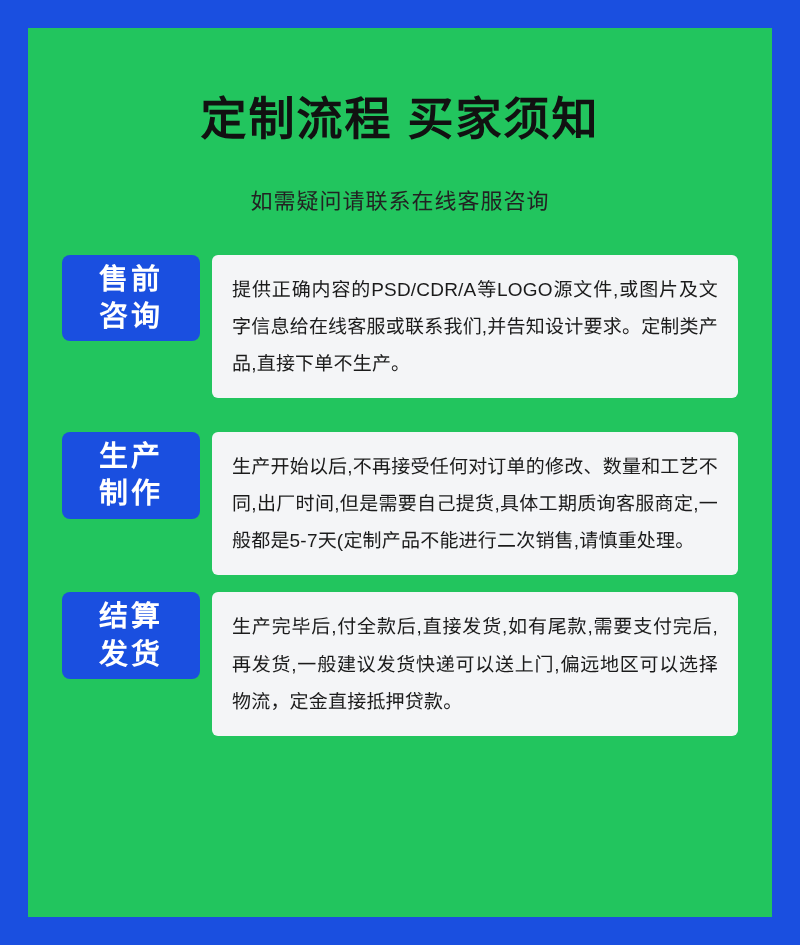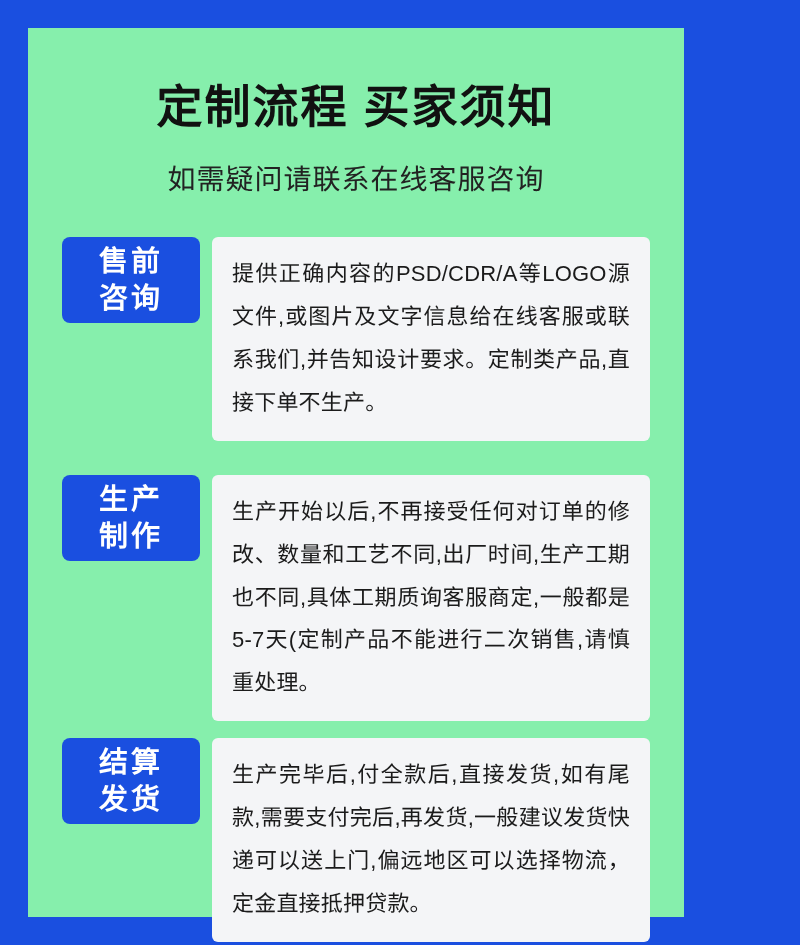--- a/index.html
+++ b/index.html
@@ -16,42 +16,42 @@
   }
   .page {
     position: relative;
     width: 800px;
     height: 945px;
     background: #1A4FE0;
     box-sizing: border-box;
     padding: 28px 28px;
   }
   .card {
-    background: #86efac;
-    width: 656px;
+    background: #22c55e;
+    width: 744px;
     height: 889px;
     box-sizing: border-box;
-    padding: 38px 34px 30px 34px;
+    padding: 50px 34px 30px 34px;
   }
   .header {
     text-align: center;
   }
   .title {
     font-size: 46px;
     font-weight: bold;
     color: #111111;
     letter-spacing: 2px;
     line-height: 1.2;
     margin: 0;
     padding: 14px 0 0 0;
   }
   .subtitle {
-    font-size: 28px;
+    font-size: 22px;
     color: #222222;
-    margin: 0;
+    margin: 14px;
     padding: 22px 0 0 0;
     letter-spacing: 1px;
   }
   .steps {
     margin-top: 40px;
     display: flex;
     flex-direction: column;
     gap: 17px;
   }
   .step-row {
@@ -80,21 +80,21 @@
   }
   .step-body {
     flex: 1 1 auto;
     background: #F4F5F7;
     border-radius: 6px;
     padding: 16px 20px 16px 20px;
     display: flex;
     align-items: center;
   }
   .step-text {
-    font-size: 22px;
+    font-size: 19px;
     color: #1b1b1b;
     line-height: 1.95;
     letter-spacing: 0.2px;
     text-align: justify;
   }
 </style>
 </head>
 <body>
 
 <div class="page">
@@ -120,21 +120,21 @@
       <div class="step-row">
       </div>
 
 
       <div class="step-row">
         <div class="step-label">
           <span>生产</span>
           <span>制作</span>
         </div>
         <div class="step-body">
-          <div class="step-text">生产开始以后,不再接受任何对订单的修改、数量和工艺不同,出厂时间,生产工期也不同,具体工期质询客服商定,一般都是5-7天(定制产品不能进行二次销售,请慎重处理。</div>
+          <div class="step-text">生产开始以后,不再接受任何对订单的修改、数量和工艺不同,出厂时间,但是需要自己提货,具体工期质询客服商定,一般都是5-7天(定制产品不能进行二次销售,请慎重处理。</div>
         </div>
       </div>
 
       <div class="step-row">
         <div class="step-label">
           <span>结算</span>
           <span>发货</span>
         </div>
         <div class="step-body">
           <div class="step-text">生产完毕后,付全款后,直接发货,如有尾款,需要支付完后,再发货,一般建议发货快递可以送上门,偏远地区可以选择物流，定金直接抵押贷款。</div>

